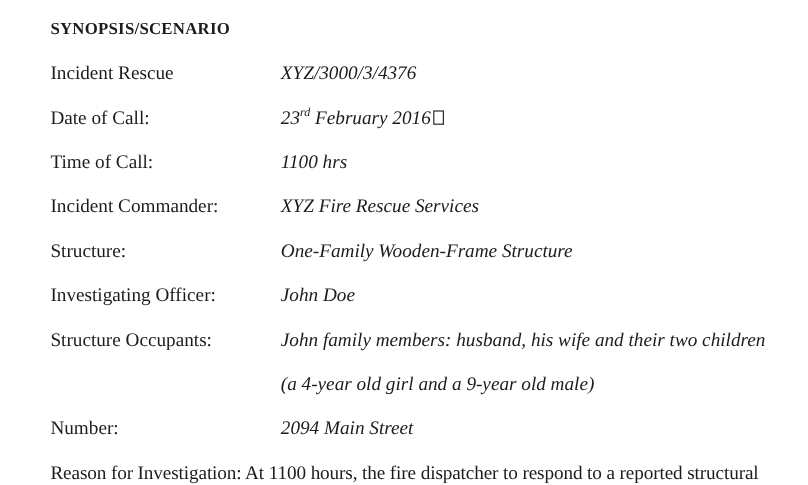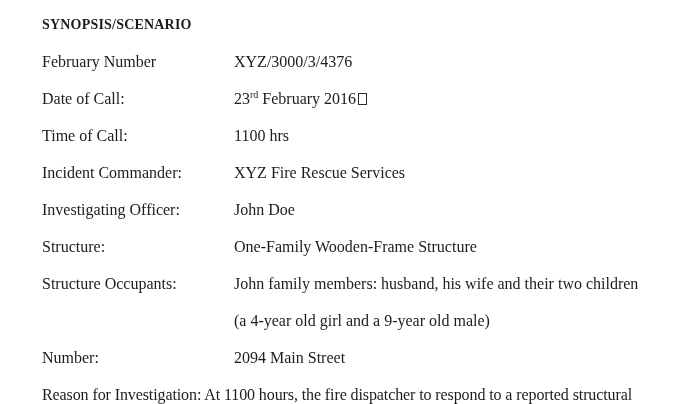--- a/index.html
+++ b/index.html
@@ -32,20 +32,21 @@
     display: flex;
     line-height: 37px;
     white-space: nowrap;
   }
   .label {
     flex: 0 0 192px;
     width: 192px;
   }
   .value {
     flex: 1 1 auto;
+    font-style: italic;
   }
   sup.ordinal {
     font-size: 10px;
     line-height: 0;
     vertical-align: super;
     text-align: right;
   }
   .tofu {
     display: inline-block;
     width: 9px;
@@ -63,47 +64,47 @@
   }
 </style>
 </head>
 <body>
 
 <div class="page">
 
   <h1 class="heading">SYNOPSIS/SCENARIO</h1>
 
   <div class="row">
-    <span class="label">February Number</span>
+    <span class="label">Incident Rescue</span>
     <span class="value">XYZ/3000/3/4376</span>
   </div>
 
   <div class="row">
     <span class="label">Date of Call:</span>
     <span class="value"><span>23</span><sup class="ordinal">rd</sup><span> February 2016</span><span class="tofu"></span></span>
   </div>
 
   <div class="row">
     <span class="label">Time of Call:</span>
     <span class="value">1100 hrs</span>
   </div>
 
   <div class="row">
     <span class="label">Incident Commander:</span>
     <span class="value">XYZ Fire Rescue Services</span>
   </div>
 
   <div class="row">
-    <span class="label">Investigating Officer:</span>
-    <span class="value">John Doe</span>
+    <span class="label">Structure:</span>
+    <span class="value">One-Family Wooden-Frame Structure</span>
   </div>
 
   <div class="row">
-    <span class="label">Structure:</span>
-    <span class="value">One-Family Wooden-Frame Structure</span>
+    <span class="label">Investigating Officer:</span>
+    <span class="value">John Doe</span>
   </div>
 
   <div class="row">
     <span class="label">Structure Occupants:</span>
     <span class="value">John family members: husband, his wife and their two children</span>
   </div>
 
   <div class="row">
     <span class="label"></span>
     <span class="value">(a 4-year old girl and a 9-year old male)</span>

